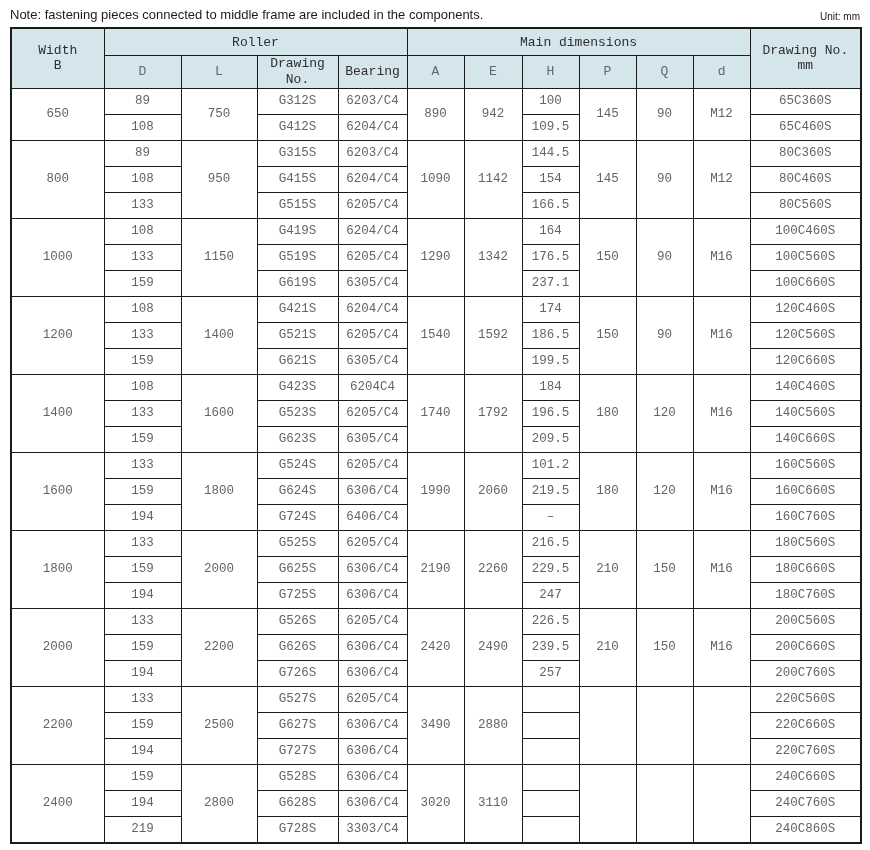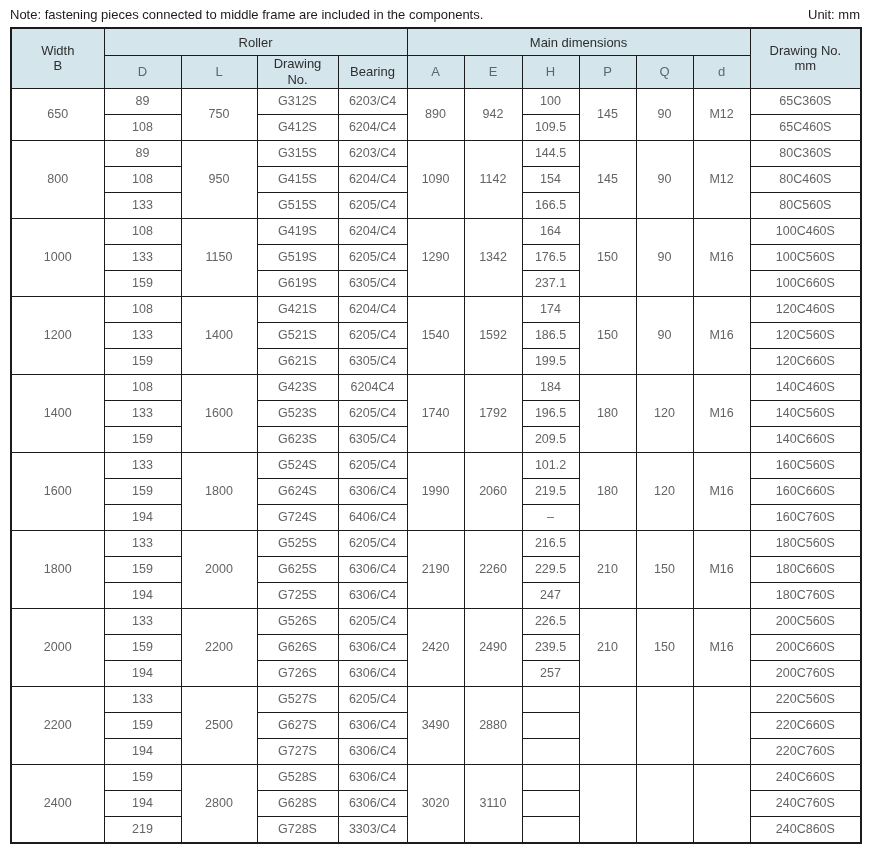--- a/index.html
+++ b/index.html
@@ -18,26 +18,27 @@
   .topbar {
     width: 850px;
     display: flex;
     justify-content: space-between;
     align-items: flex-end;
     padding: 2px 0 5px 0;
     font-size: 13px;
     color: #1c1c1c;
     text-align: center;
   }
-  .topbar .unit { font-size: 13px; }
+  .topbar .unit { font-size: 10px; }
   table.spec {
     border-collapse: collapse;
     table-layout: fixed;
     width: 850px;
     border: 2px solid #1b1b1b;
+    font-family: Liberation Mono, monospace;
   }
   table.spec th, table.spec td {
     border: 1px solid #1b1b1b;
     text-align: center;
     vertical-align: middle;
     padding: 0 2px;
     overflow: hidden;
   }
   table.spec thead th {
     background: #d4e5ec;

